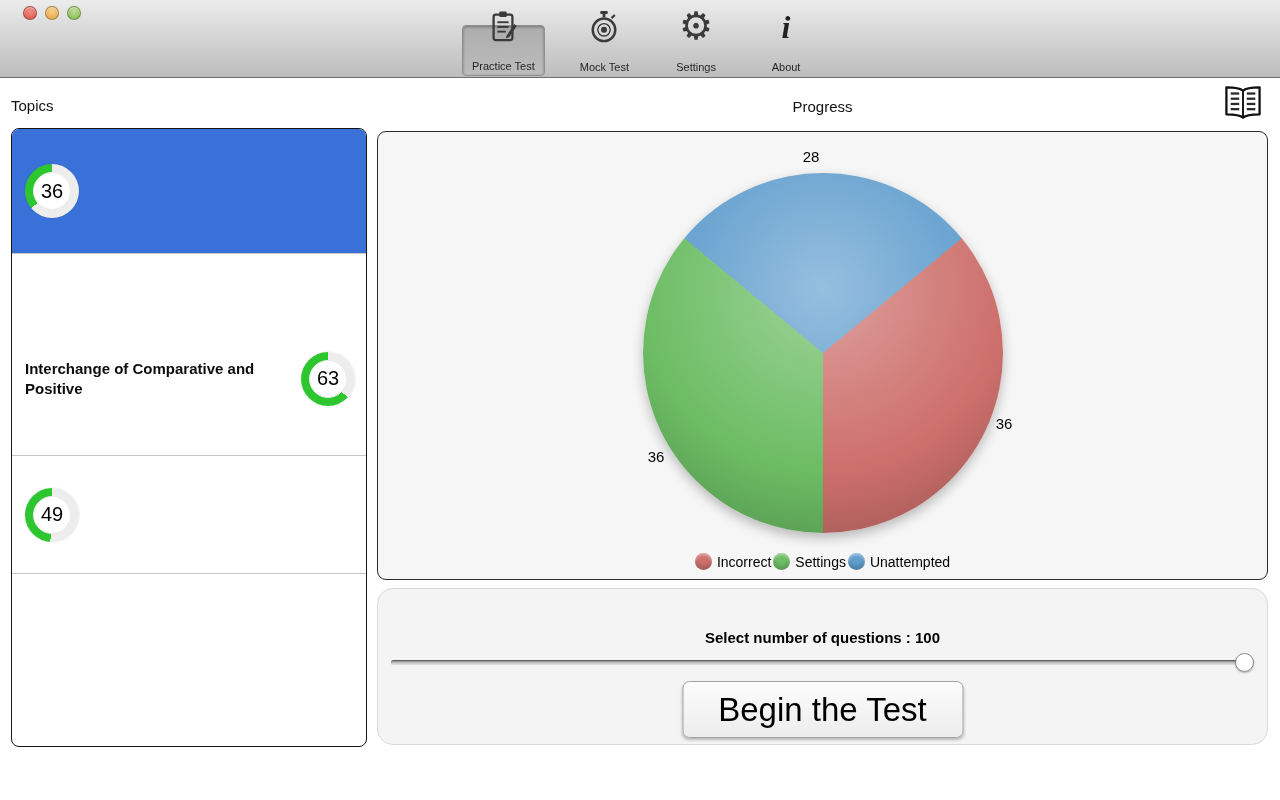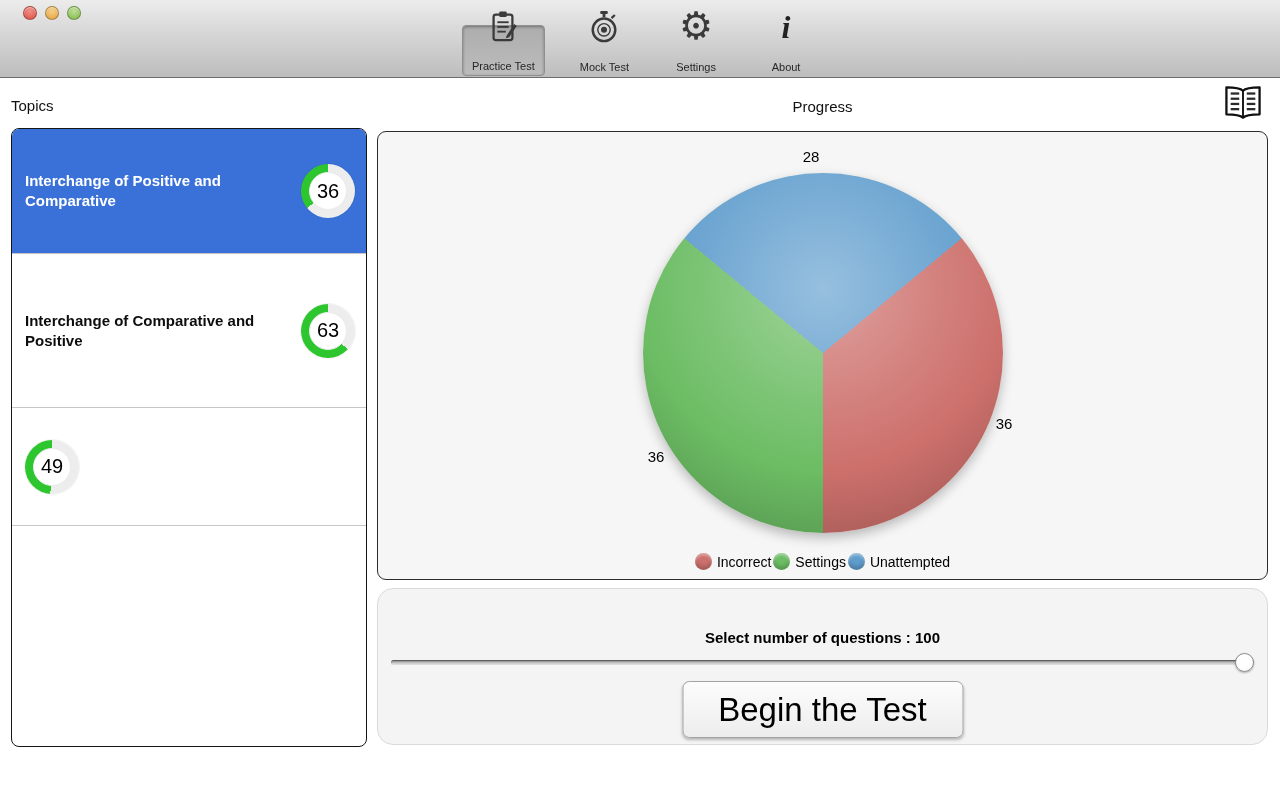--- a/index.html
+++ b/index.html
@@ -37,21 +37,21 @@
     font-size:15px;color:#111;}
   .book-btn{position:absolute;left:1221px;top:84px;width:44px;height:40px;
     display:flex;align-items:center;justify-content:center;background:transparent;border:none;}
 
   
   .topics-panel{position:absolute;left:11px;top:128px;width:356px;height:619px;
     background:#fff;border:1px solid #151515;border-radius:8px;overflow:hidden;}
   .topic-item{display:flex;align-items:center;justify-content:space-between;
     padding:0 11px 0 13px;border-bottom:1px solid #c6c6c6;background:#fff;cursor:default;}
   .topic-item:nth-child(1){height:125px;}
-  .topic-item:nth-child(2){height:154px;}
+  .topic-item:nth-child(2){height:154px;margin-top:48px;}
   .topic-item:nth-child(3){height:118px;}
   .topic-title{width:254px;font-size:15px;font-weight:bold;color:#0d0d0d;line-height:1.33;}
   .topic-item.selected .topic-title{color:#ffffff;}
   .ring{width:54px;height:54px;border-radius:50%;flex:0 0 auto;
     display:flex;align-items:center;justify-content:center;
     box-shadow:0 0 0 1px rgba(0,0,0,0.05);}
   .ring-inner{width:38px;height:38px;border-radius:50%;background:#ffffff;
     border:1px solid #ececec;display:flex;align-items:center;justify-content:center;
     font-size:20px;color:#000;}
 
@@ -159,21 +159,20 @@
             <line x1="25" y1="14.5" x2="34" y2="14.5"></line>
           <line x1="25" y1="20" x2="34" y2="20"></line>
             <line x1="25" y1="25.5" x2="34" y2="25.5"></line>
         </g>
       </svg>
     </span>
   </button>
 
   <div class="topics-panel">
     <div class="topic-item selected" style="background: rgb(58, 113, 216);">
-      <span class="topic-title">Interchange of Positive and Comparative</span>
       <span class="ring" style="background: conic-gradient(rgb(237, 237, 237) 0deg, rgb(237, 237, 237) 230.4deg, rgb(46, 198, 46) 230.4deg, rgb(46, 198, 46) 360deg);">
         <span class="ring-inner">36</span>
       </span>
     </div>
     <div class="topic-item">
       <span class="topic-title">Interchange of Comparative and Positive</span>
       <span class="ring" style="background: conic-gradient(rgb(237, 237, 237) 0deg, rgb(237, 237, 237) 133.2deg, rgb(46, 198, 46) 133.2deg, rgb(46, 198, 46) 360deg); justify-content: center;">
         <span class="ring-inner">63</span>
       </span>
     </div>

